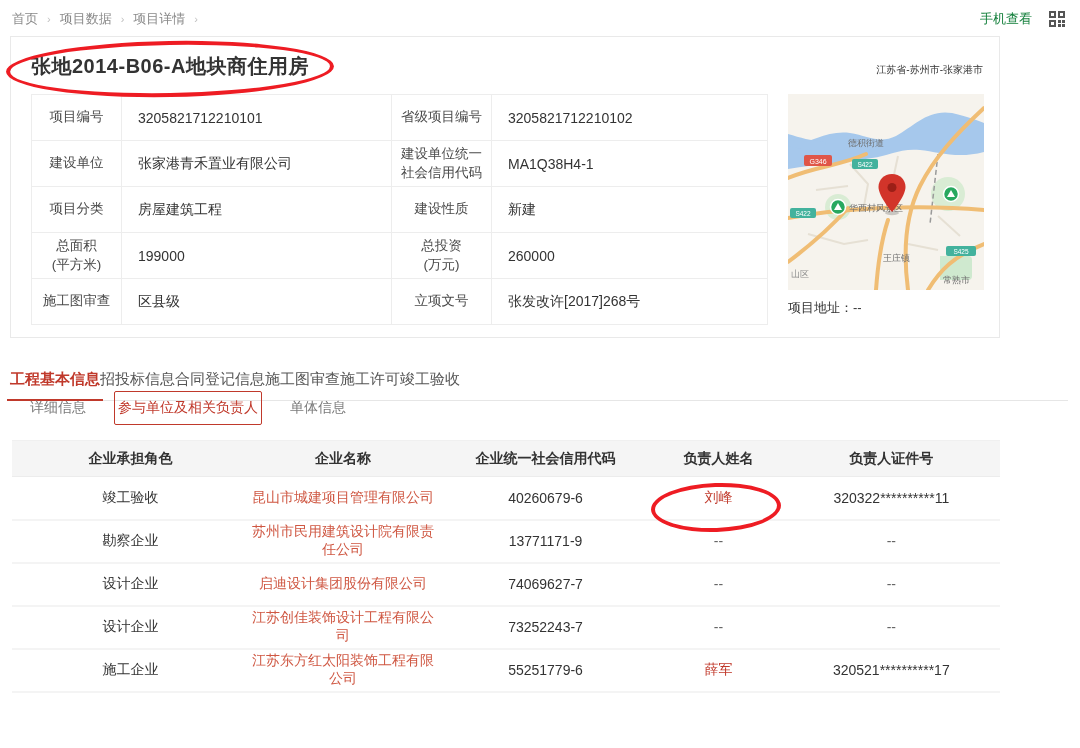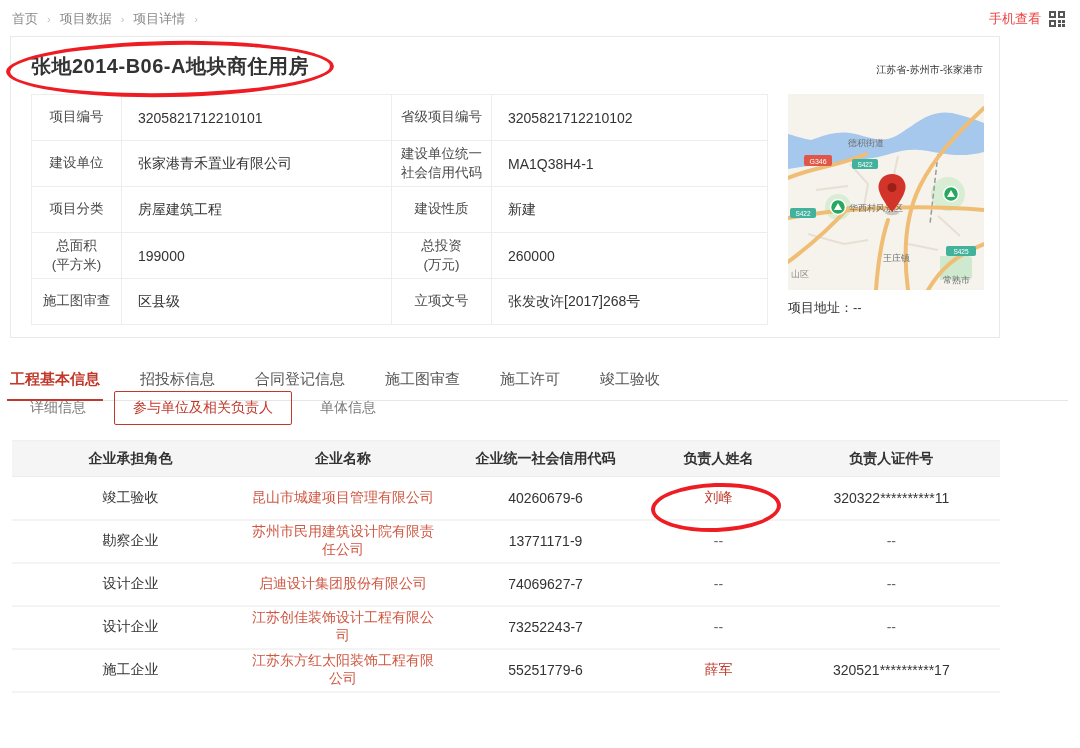--- a/index.html
+++ b/index.html
@@ -12,21 +12,21 @@
   .page { position:relative; width:1080px; height:748px; background:#fff; }
 
   
   .breadcrumb {
     position:absolute; top:10px; left:12px; right:14px;
     display:flex; align-items:center; gap:9px;
     font-size:13px; color:#8a8a8a;
   }
   .bc-item { cursor:pointer; }
   .bc-sep { color:#c0c0c0; font-size:11px; }
-  .bc-right { margin-left:auto; display:flex; align-items:center; gap:7px; color:#ef4444; }
+  .bc-right { margin-left:auto; display:flex; align-items:center; gap:16px; color:#15803d; }
   .bc-right span { cursor:pointer; }
 
   
   .panel {
     position:absolute; left:10px; top:36px; width:990px; height:302px;
     border:1px solid #e9e9e9; background:#fff;
   }
   .panel-head { position:absolute; top:16px; left:20px; right:16px;
     display:flex; justify-content:space-between; align-items:flex-start; }
   .title { margin:0; font-size:20px; font-weight:700; color:#333; letter-spacing:.5px; }
@@ -44,39 +44,39 @@
   .info-table td.val { padding-left:16px; color:#333; }
 
   
   .map-wrap { position:absolute; left:777px; top:57px; width:196px; }
   .map { width:196px; height:196px; display:block; cursor:grab; }
   .addr { margin-top:9px; font-size:13px; color:#333; }
 
   
   .tabs {
     position:absolute; left:10px; top:370px; width:1058px;
-    display:flex; gap:40px; font-size:15px; color:#555;
+    display:flex; font-size:15px; color:#555;
     border-bottom:1px solid #e6e6e6; padding:0 0 11px 0;
   }
   .tab { cursor:pointer; position:relative; }
   .tab.active { color:#c0392b; font-weight:700; }
   .tab.active::after {
     content:""; position:absolute; left:-3px; right:-3px; bottom:-12px;
     height:2px; background:#c0392b;
   }
 
   
   .subtabs {
     position:absolute; left:28px; top:391px; height:34px;
     display:flex; align-items:flex-start; gap:26px; font-size:14px; color:#7a7a7a;
   }
   .subtab { cursor:pointer; padding:8px 2px; }
   .subtab.active {
     color:#c0392b; border:1px solid #c0392b; border-radius:2px;
-    padding:7px 18px;
+    padding:7px 3px;
   }
 
   
   .pt {
     position:absolute; left:12px; top:440px; width:988px;
     border-collapse:collapse; font-size:14px; text-align:center;
   }
   .pt thead th {
     background:#f5f5f5; height:36px; font-weight:700; color:#333;
     border-top:1px solid #f0f0f0; border-bottom:1px solid #ececec; font-size:14px;

